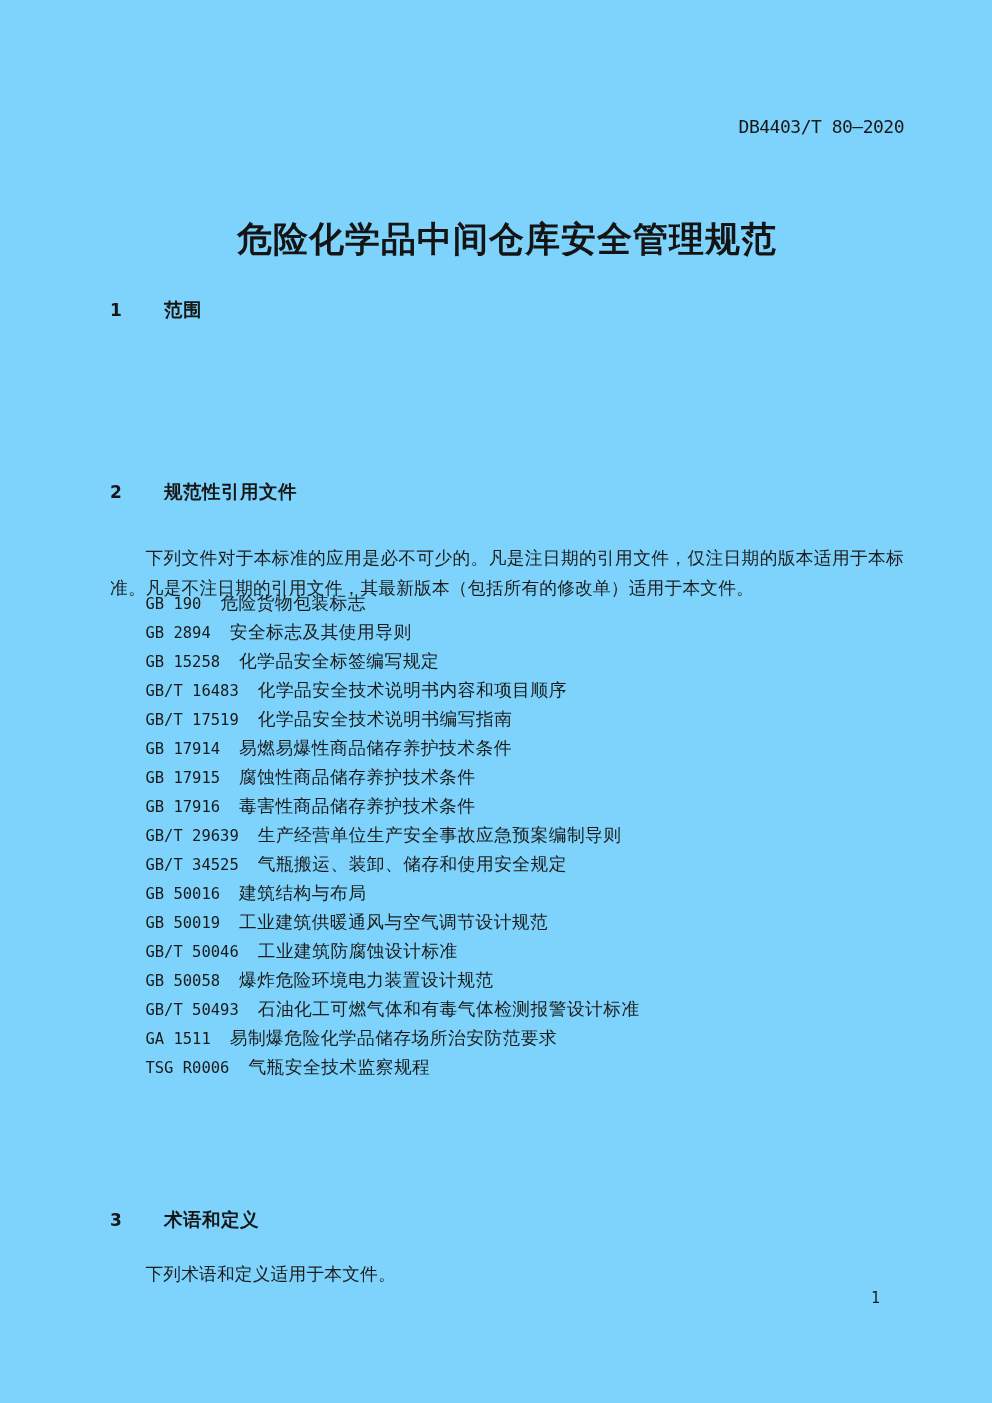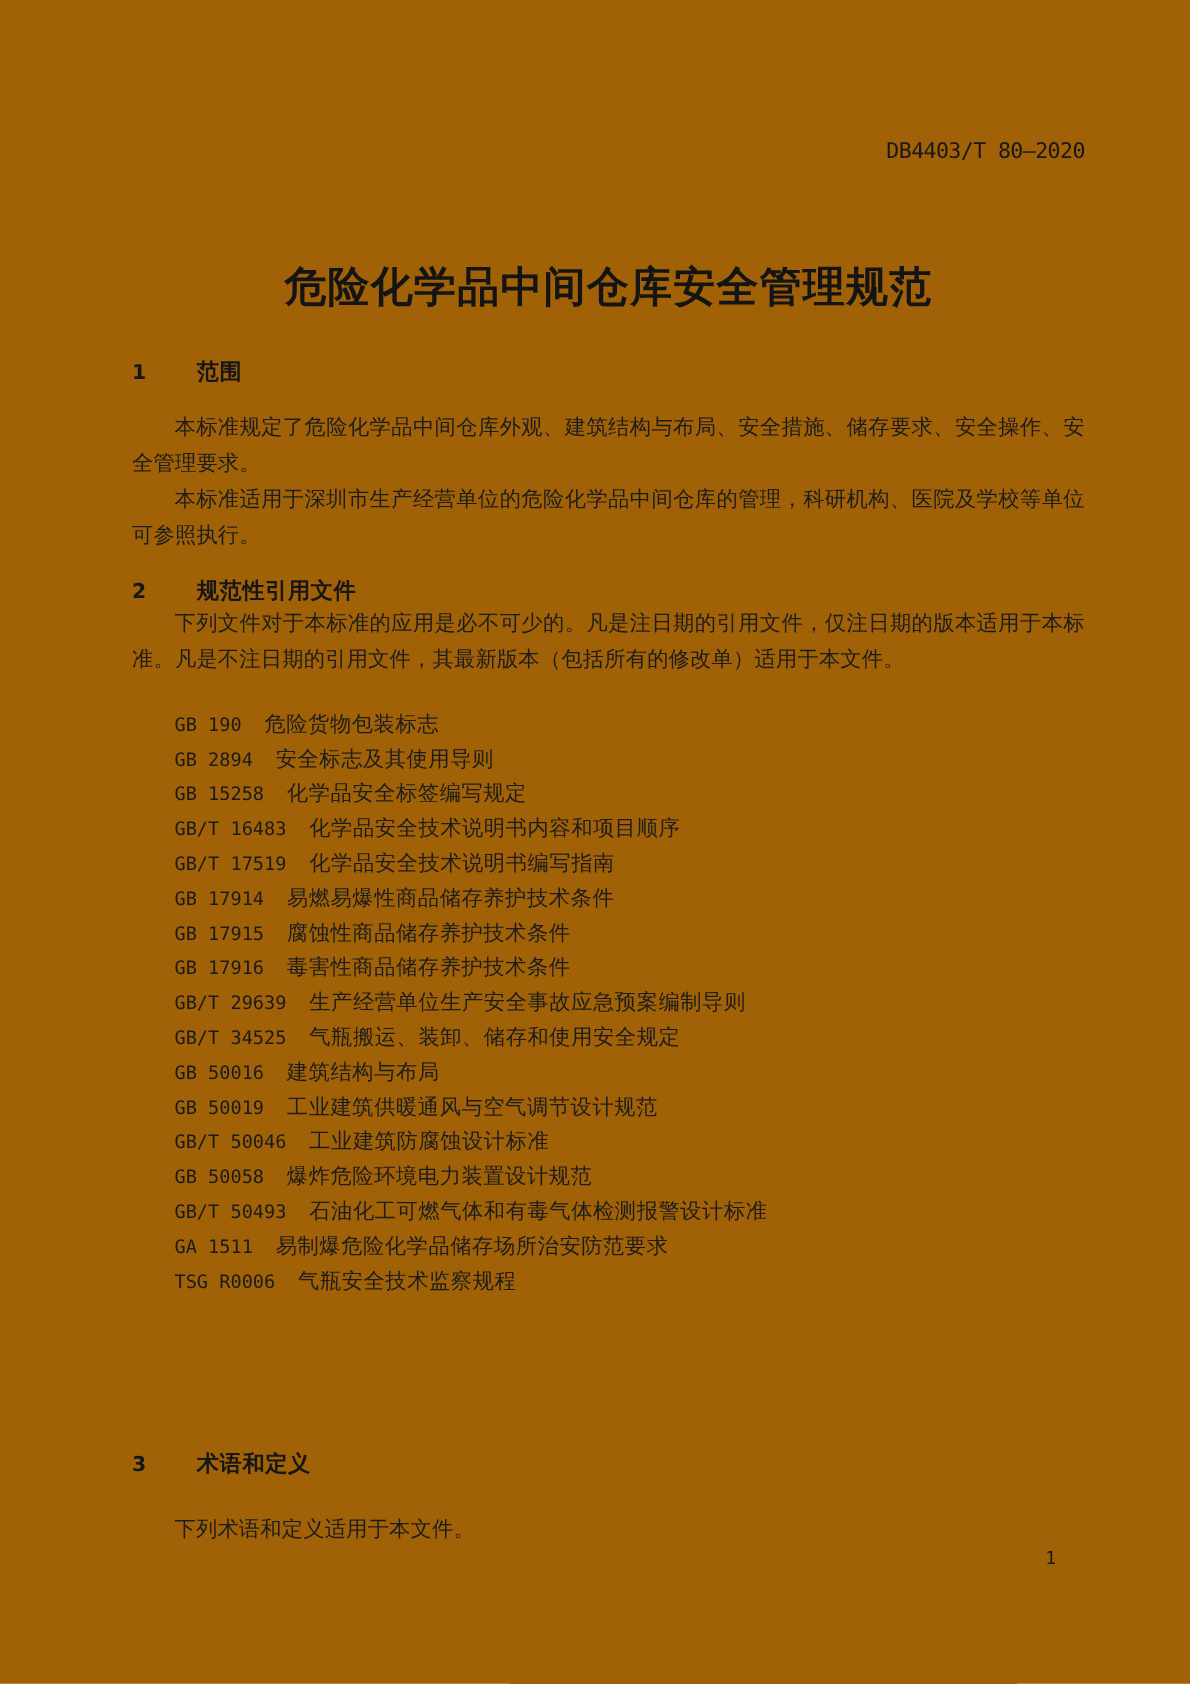--- a/index.html
+++ b/index.html
@@ -8,21 +8,21 @@
     background: #ffffff;
     color: #1c1c1c;
     font-family: "Liberation Serif", "DejaVu Serif", serif;
     position: relative;
     overflow: hidden;
   }
   .page {
     position: absolute;
     left: 0; top: 0;
     width: 992px; height: 1403px;
-    background: #a16207;
+    background: #7dd3fc;
   }
   
   .block {
     position: absolute;
     left: 110px;
     right: 88px;
   }
   .doc-number {
     top: 116px;
     text-align: right;
@@ -59,21 +59,21 @@
     margin: 0;
     font-size: 17.7px;
     line-height: 30px;
     text-indent: 2em;
     text-align: justify;
     letter-spacing: 0.2px;
     color: #1c1c1c;
   }
   .scope-paragraphs { top: 341px; }
   .heading-references { top: 479px; }
-  .references-intro { top: 504px; }
+  .references-intro { top: 543px; }
   .references-list { top: 589px; }
   .ref-item {
     font-size: 17.7px;
     line-height: 28px;
     padding-left: 2em;
     white-space: nowrap;
   }
   .ref-code {
     font-family: "DejaVu Sans Mono", monospace;
     font-size: 15.5px;
@@ -99,24 +99,20 @@
 
   <div class="block doc-number">DB4403/T 80—2020</div>
 
   <div class="block doc-title">危险化学品中间仓库安全管理规范</div>
 
   <div class="block section-heading heading-scope">
     <span class="sec-num">1</span>
     <span class="sec-title">范围</span>
   </div>
 
-  <div class="block body-copy scope-paragraphs">
-    <p>本标准规定了危险化学品中间仓库外观、建筑结构与布局、安全措施、储存要求、安全操作、安全管理要求。</p>
-    <p>本标准适用于深圳市生产经营单位的危险化学品中间仓库的管理，科研机构、医院及学校等单位可参照执行。</p>
-  </div>
 
   <div class="block section-heading heading-references">
     <span class="sec-num">2</span>
     <span class="sec-title">规范性引用文件</span>
   </div>
 
   <div class="block body-copy references-intro">
     <p>下列文件对于本标准的应用是必不可少的。凡是注日期的引用文件，仅注日期的版本适用于本标准。凡是不注日期的引用文件，其最新版本（包括所有的修改单）适用于本文件。</p>
   </div>
 

